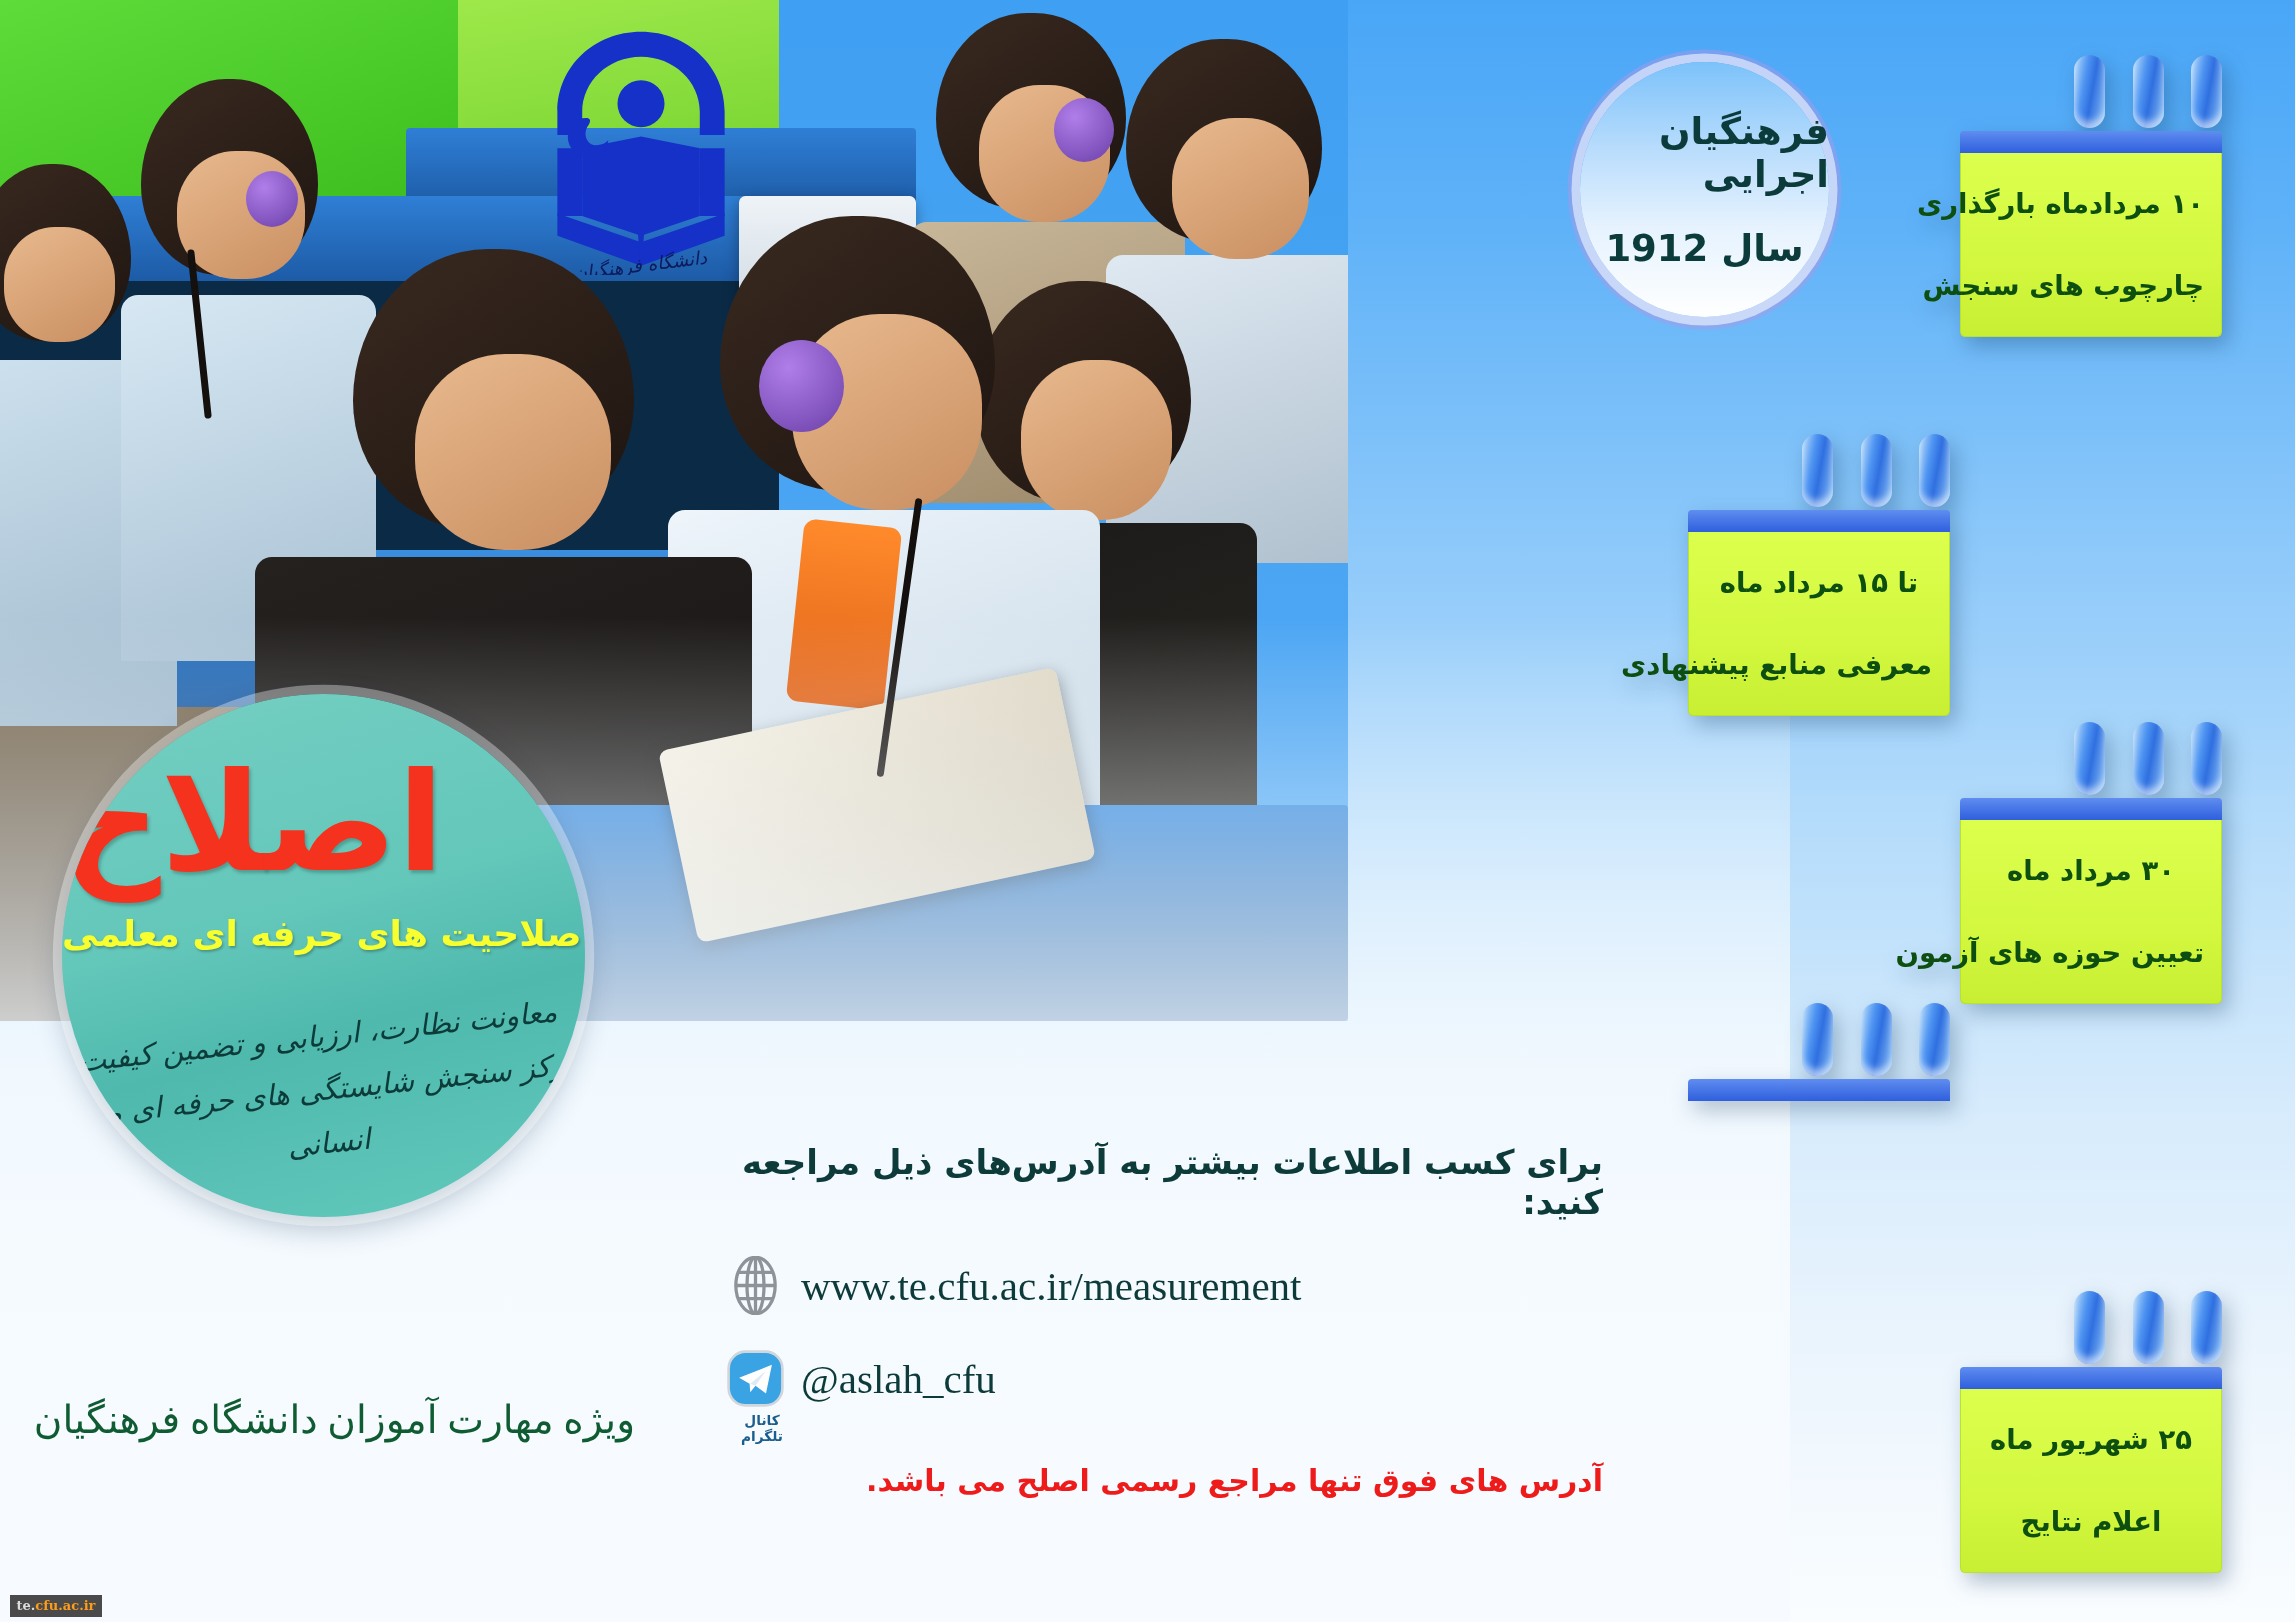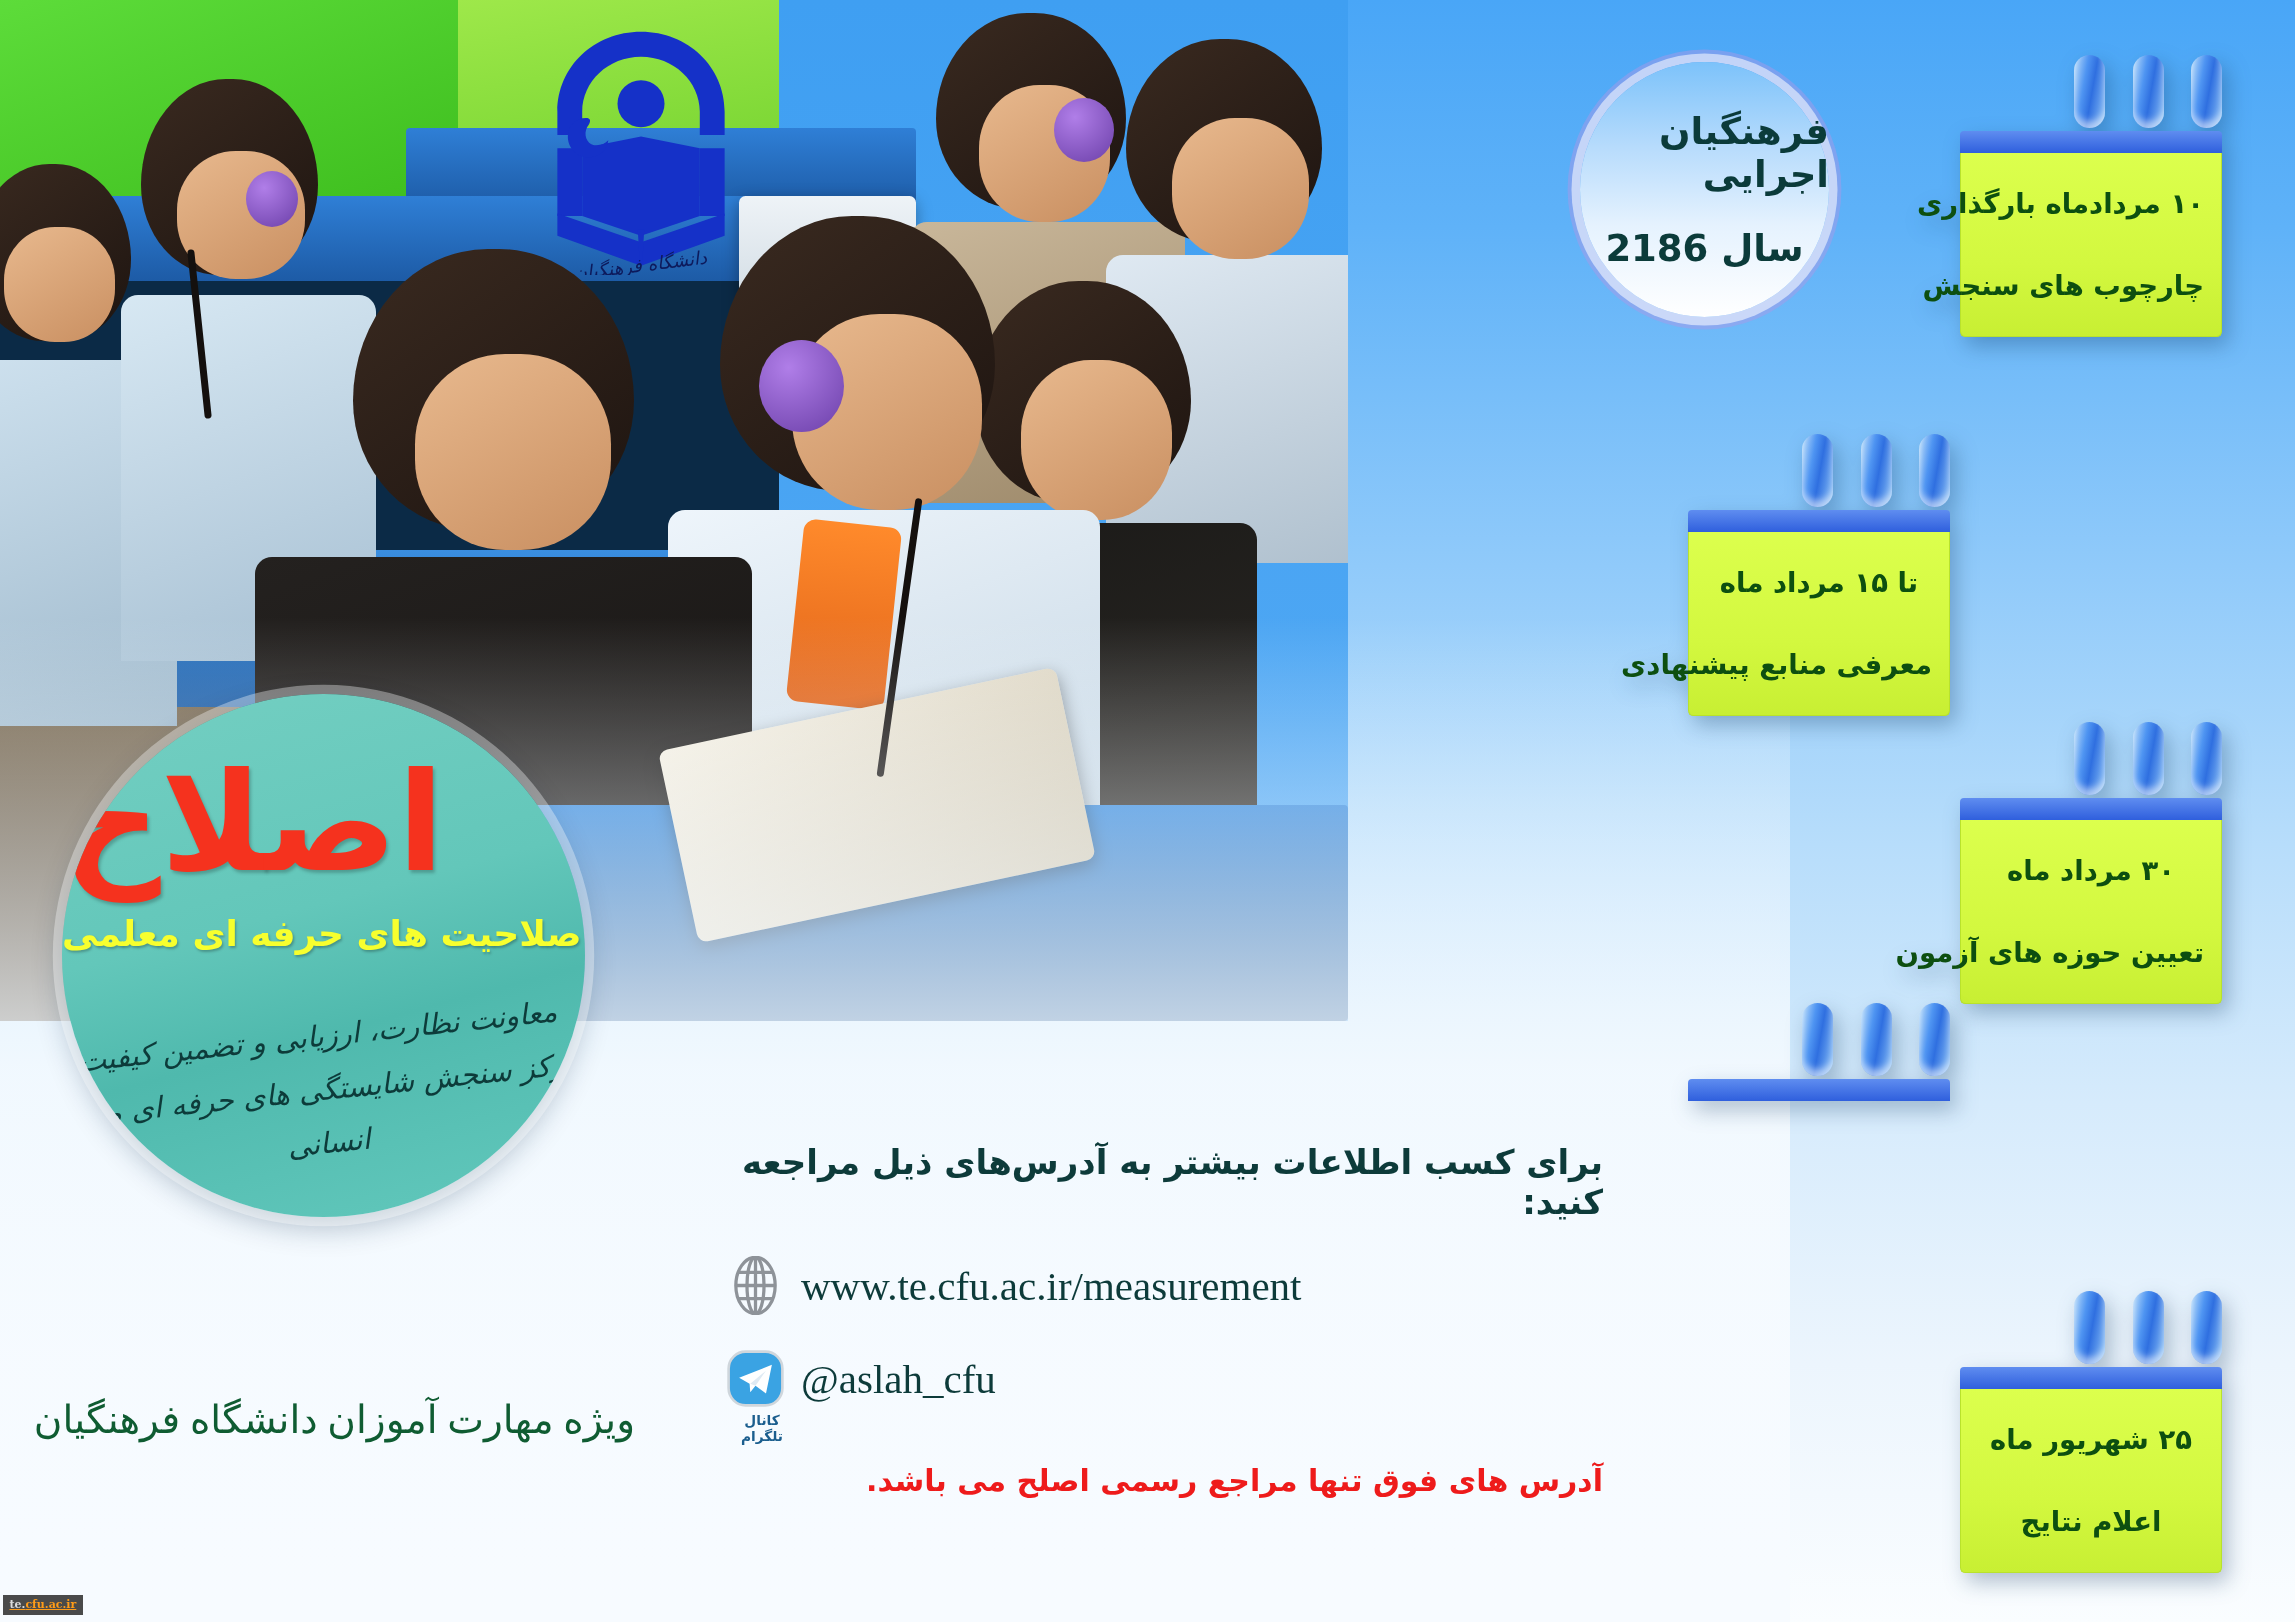--- a/index.html
+++ b/index.html
@@ -201,23 +201,23 @@
   .cal-desc{color:#0d4f10;font-size:27.5px;font-weight:bold;margin-top:50px;white-space:nowrap;}
 
   #cal0{left:1960px;top:79px;}
   #cal1{left:1688px;top:458px;}
   #cal2{left:1960px;top:746px;}
   #cal3{left:1688px;top:1027px;}
   #cal4{left:1960px;top:1315px;}
 
   
   #watermark{
-    position:absolute;left:3px;top:1595px;padding:3.3px 6.5px;
-    background:#4a4a4a;color:#ff9c18;font-size:11px;font-weight:bold;
-    font-family:"DejaVu Serif","Liberation Serif",serif;z-index:9;direction:ltr;text-decoration:underline;
+    position:absolute;left:10px;top:1595px;padding:3.3px 6.5px;
+    background:#4a4a4a;color:#ff9c18;font-size:13px;font-weight:bold;
+    font-family:"DejaVu Serif","Liberation Serif",serif;z-index:9;direction:ltr;
   }
   #watermark .wm-dim{color:#dcdcdc;}
 </style>
 </head>
 <body>
 
 <div id="poster">
 
   <div id="photo-wrap">
     <div id="photo">
@@ -341,21 +341,21 @@
         <span id="tg-caption">کانال تلگرام</span>
       </span>
       <span class="txt">@aslah_cfu</span>
     </div>
 
     <div id="disclaimer">آدرس های فوق تنها مراجع رسمی اصلح می باشد.</div>
   </div>
 
   <div id="badge">
     <div class="b1">فرهنگیان اجرایی</div>
-    <div class="b2">سال 2186</div>
+    <div class="b2">سال 1912</div>
   </div>
 
   <div class="cal" id="cal0">
     <div class="rings">
       <span class="ring"></span>
         <span class="ring"></span>
         <span class="ring"></span>
     </div>
     <div class="cal-top"></div>
     <div class="cal-body">

